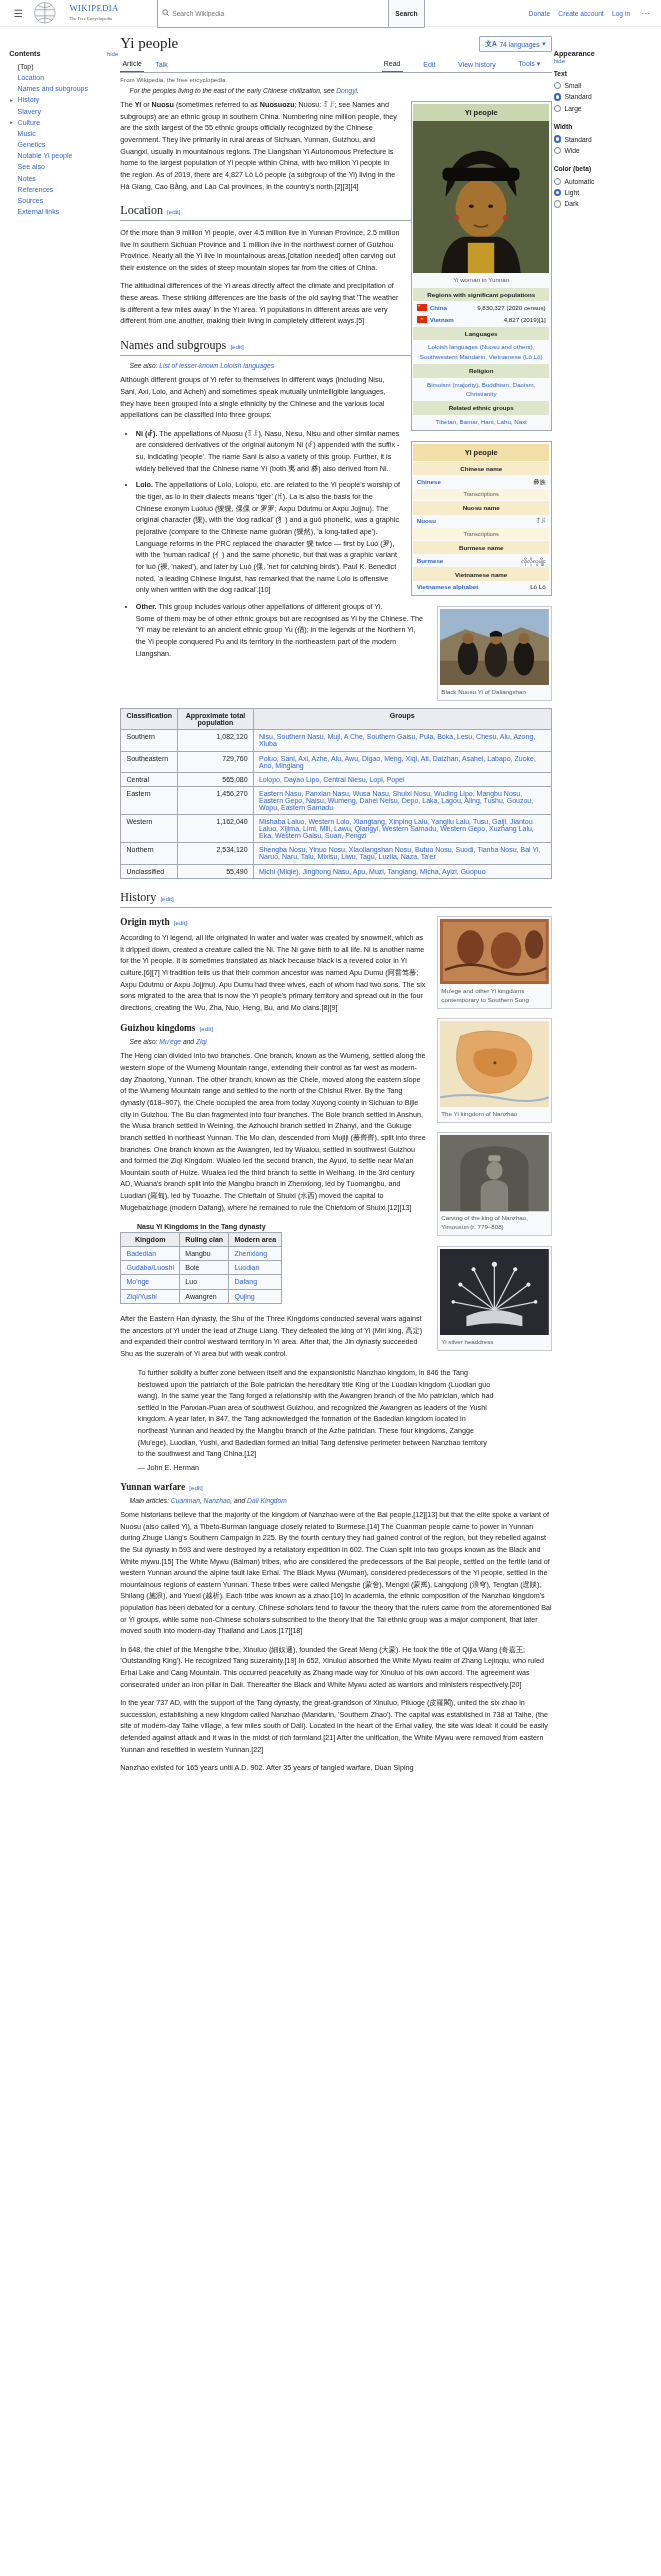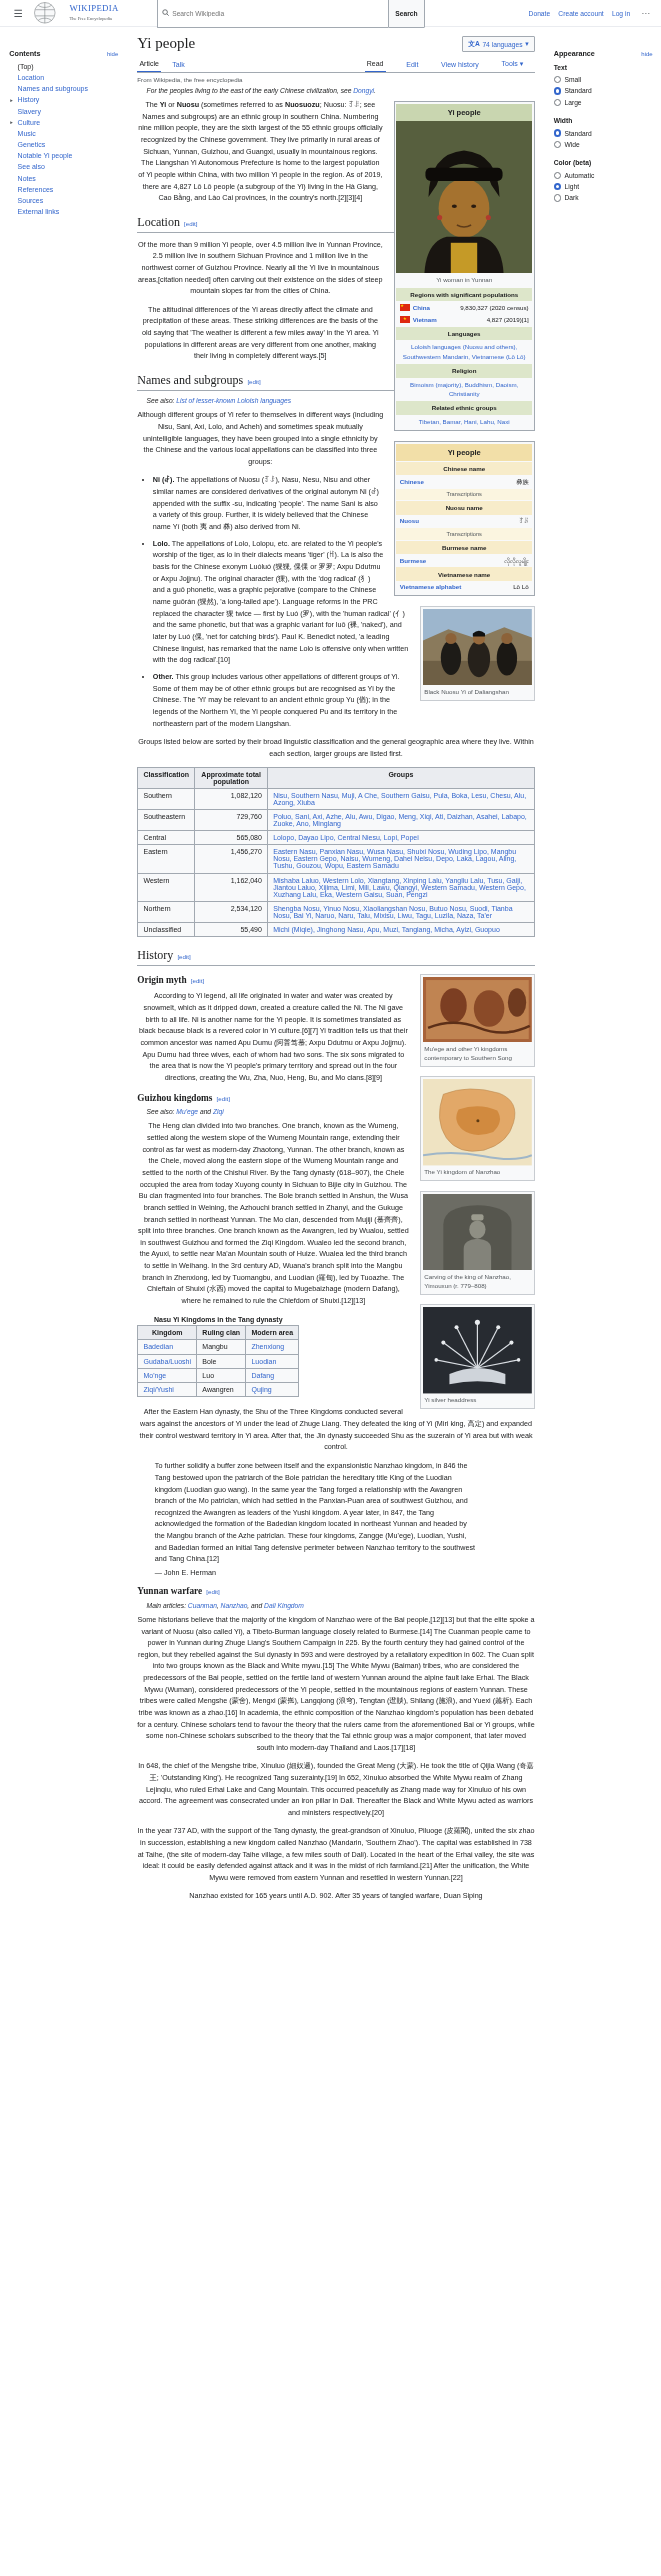--- a/index.html
+++ b/index.html
@@ -20,35 +20,35 @@
   .logo-main { font-family:"Liberation Serif","DejaVu Serif",serif; font-size:8.8px; letter-spacing:0.3px; }
   .logo-sub { font-family:"Liberation Serif","DejaVu Serif",serif; font-size:4.6px; color:#54595d; }
   .search-wrap { display:flex; flex:0 0 268px; margin-left:31px; height:29px; }
   .search-box { display:flex; align-items:center; flex:1; border:0.5px solid #a2a9b1; border-right:0; border-radius:1px 0 0 1px; padding:0 4.1px; gap:3.1px; background:#fff; }
   .search-box input { border:0; outline:0; flex:1; font-size:6.7px; font-family:inherit; color:#202122; }
   .search-btn { border:0.5px solid #a2a9b1; background:#f8f9fa; font-size:6.7px; font-weight:bold; padding:0 6.2px; border-radius:0 1px 1px 0; cursor:pointer; color:#202122; }
   .header-links { margin-left:auto; display:flex; align-items:center; gap:8.2px; font-size:6.7px; }
   .ellipsis { color:#54595d; font-size:8.2px; padding:1px 3.1px; cursor:pointer; }
 
   
-  .page-body { display:grid; grid-template-columns:109px minmax(0,1fr) 99px; gap:19px; padding:8.2px 9.3px 0 9.3px; }
+  .page-body { display:grid; grid-template-columns:109px minmax(0,1fr) 99px; gap:2px; padding:8.2px 9.3px 0 9.3px; }
 
   
   .toc { font-size:7px; padding-top:13.4px; }
   .toc-head { display:flex; justify-content:space-between; align-items:baseline; margin-bottom:3.1px; }
   .toc-head b { font-size:7.2px; }
   .toc-hide { font-size:6px; }
   .toc-item { display:flex; align-items:center; gap:2.1px; padding:2.1px 1px; color:#3366cc; }
   .toc-item.top { color:#202122; }
   .toc-caret { color:#54595d; font-size:5.2px; width:5.2px; }
   .toc-pad { width:5.2px; }
 
   
   .appearance { font-size:6.7px; padding-top:13.4px; color:#202122; }
-  .app-head { display:flex; justify-content:space-between; align-items:baseline; margin-bottom:6.2px; }
+  .app-head { display:flex; justify-content:space-between; align-items:baseline; margin-bottom:6.2px;flex-direction:column; }
   .app-head b { font-size:7.2px; }
   .app-group { margin-bottom:9.3px; }
   .app-group h5 { font-size:6.7px; margin-bottom:3.1px; font-weight:bold; }
   .radio-row { display:flex; align-items:center; gap:3.6px; padding:2.1px 0; cursor:pointer; }
   .radio { width:7.2px; height:7.2px; border:0.5px solid #72777d; border-radius:50%; background:#fff; flex:0 0 7.2px; }
   .radio.checked { border:2.3px solid #36c; }
 
   
   .content { min-width:0; }
   .title-row { display:flex; justify-content:space-between; align-items:flex-end; }
@@ -56,21 +56,21 @@
   .lang-btn { display:flex; align-items:center; gap:2.6px; border:0.5px solid #a2a9b1; border-radius:1px; padding:2.6px 5.2px; font-size:6.7px; color:#36c; background:#f8f9fa; cursor:pointer; }
   .lang-ico { font-weight:bold; }
   .tab-row { display:flex; align-items:flex-end; border-bottom:0.5px solid #a2a9b1; margin-top:5.2px; font-size:7px; }
   .tab { padding:3.1px 2.1px; margin-right:9.3px; color:#3366cc; }
   .tab.active { color:#202122; border-bottom:1px solid #36c; }
   .tab-right { margin-left:auto; display:flex; gap:9.3px; align-items:flex-end; }
   .site-sub { font-size:6.2px; color:#54595d; margin:3.1px 0 4.1px; }
   .hatnote { font-style:italic; color:#202122; font-size:6.7px; padding-left:9.3px; margin-bottom:5.2px; }
 
   
-  p { line-height:1.62; margin:0 0 6.7px;text-align:center; }
+  p { line-height:1.62; margin:0 0 6.7px; }
   h2.sect { font-family:"Liberation Serif","DejaVu Serif",serif; font-size:12px; font-weight:normal; border-bottom:0.5px solid #a2a9b1; padding-bottom:1.5px; margin:11.3px 0 6.2px; clear:left; }
   h3.sect { font-family:"Liberation Serif","DejaVu Serif",serif; font-size:9.3px; font-weight:bold; margin:9.3px 0 5.2px; }
   .editsection { font-size:6.2px; font-family:"Liberation Sans",sans-serif; margin-left:4.1px; font-weight:normal; }
   .rellink { font-style:italic; font-size:6.7px; padding-left:9.3px; margin:1px 0 5.2px; }
   ul.bullets { margin:0 0 6.7px 15.5px; }
   ul.bullets li { line-height:1.62; margin-bottom:5.2px; }
   blockquote { margin:7.2px 57px 3.1px 17.5px; line-height:1.62; }
   .quote-attr { margin:0 0 8.2px 17.5px; }
 
   
@@ -320,21 +320,20 @@
       </svg>
       <figcaption>Black Nuosu Yi of Daliangshan</figcaption>
     </figure>
 
     <ul class="bullets">
       <li><b>Ni (ꆀ).</b> <span>The appellations of Nuosu (ꆈꌠ), Nasu, Nesu, Nisu and other similar names are considered derivatives of the original autonym Ni (ꆀ) appended with the suffix -su, indicating 'people'. The name Sani is also a variety of this group. Further, it is widely believed that the Chinese name Yí (both 夷 and 彝) also derived from Ni.</span></li>
       <li><b>Lolo.</b> <span>The appellations of Lolo, Lolopu, etc. are related to the Yi people's worship of the tiger, as lo in their dialects means 'tiger' (ꆿ). La is also the basis for the Chinese exonym Luóluó (猓猓, 倮倮 or 罗罗; Axpu Ddutmu or Axpu Jojjnu). The original character (猓), with the 'dog radical' (犭) and a guǒ phonetic, was a graphic pejorative (compare to the Chinese name guǒrán (猓然), 'a long-tailed ape'). Language reforms in the PRC replaced the character 猓 twice — first by Luó (罗), with the 'human radical' (亻) and the same phonetic, but that was a graphic variant for luǒ (裸, 'naked'), and later by Luó (倮, 'net for catching birds'). Paul K. Benedict noted, 'a leading Chinese linguist, has remarked that the name Lolo is offensive only when written with the dog radical'.[10]</span></li>
       <li><b>Other.</b> <span>This group includes various other appellations of different groups of Yi. Some of them may be of other ethnic groups but are recognised as Yi by the Chinese. The 'Yi' may be relevant to an ancient ethnic group Yu (偤); in the legends of the Northern Yi, the Yi people conquered Pu and its territory in the northeastern part of the modern Liangshan.</span></li>
     </ul>
 
-    <p>Groups listed below are sorted by their broad linguistic classification and the general geographic area where they live. Within each section, larger groups are listed first.</p>
 
     <table class="wikitable classification">
       <thead>
         <tr>
           <th>Classification</th>
           <th>Approximate total population</th>
           <th>Groups</th>
         </tr>
       </thead>
       <tbody>

